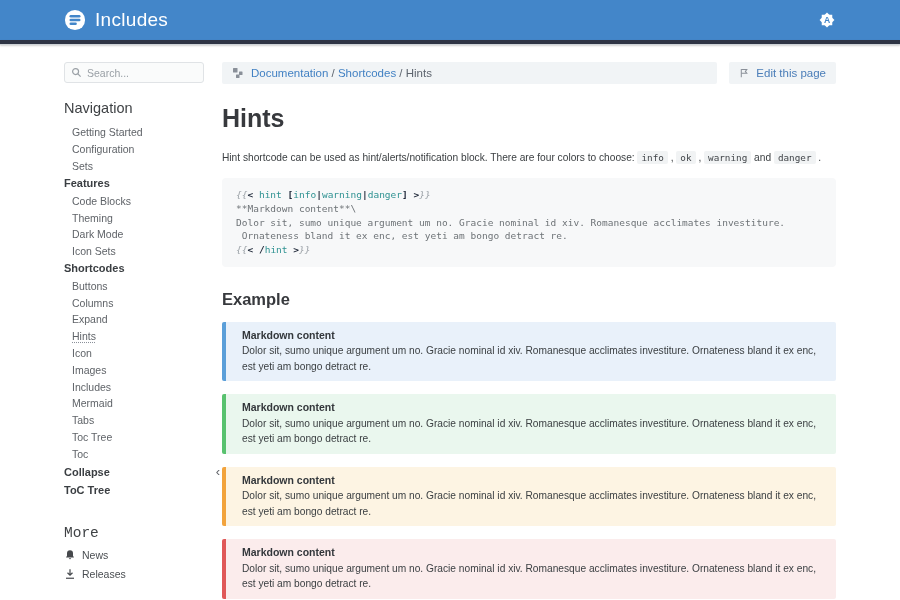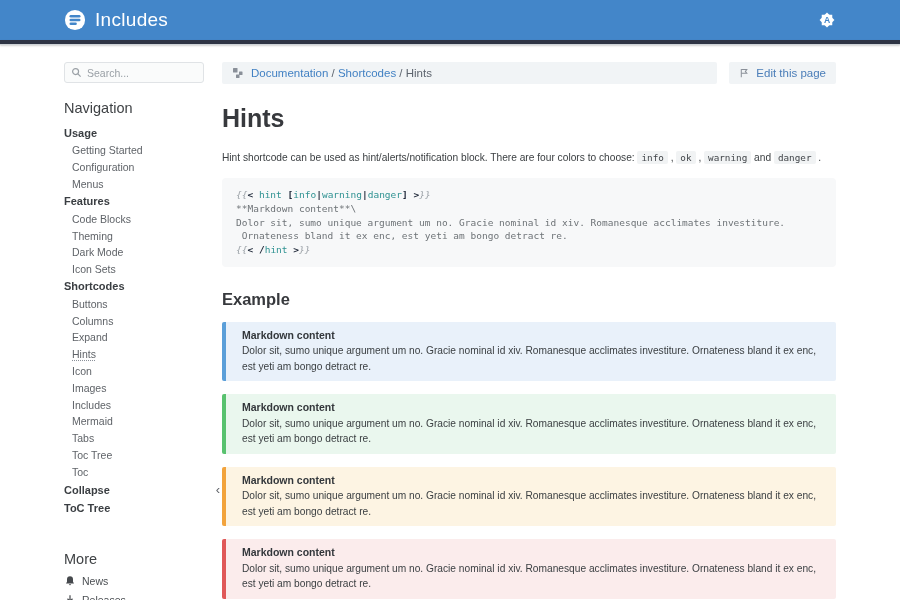--- a/index.html
+++ b/index.html
@@ -22,21 +22,21 @@
   .sidebar { width:158px; flex:none; }
   main { flex:1; min-width:0; }
 
   
   .search { width:140px; height:21px; border:1px solid #e0e3e6; background:#fafbfb; border-radius:3px;
             display:flex; align-items:center; gap:5px; padding:0 6px; }
   .search input { border:0; background:transparent; outline:none; width:100%; padding:0;
                   font-family:"Liberation Sans",sans-serif; font-size:10.5px; color:#3c4043; }
   .search input::placeholder { color:#9aa0a6; }
   .side-h { font-size:14.5px; color:#3f4245; margin:17px 0 8px; }
-  .more-h { margin-top:34px; }
+  .more-h { margin-top:26px;font-family:Liberation Mono, monospace; }
   .section-label { font-size:11px; font-weight:bold; color:#3a3e42; padding:3px 0;
                    display:flex; align-items:center; justify-content:space-between; cursor:pointer; }
   .chev { color:#5f6368; font-size:13px; font-weight:normal; line-height:1; padding-right:2px; }
   .nav-items { list-style:none; margin:0; padding:0 0 0 8px; }
   .nav-item { font-size:10.5px; color:#5f6368; padding:2.4px 0; cursor:pointer; }
   .nav-item.active { text-decoration:underline dotted #8a9099; text-underline-offset:2px; }
   .more-item { display:flex; align-items:flex-end; gap:6px; font-size:10.5px; color:#4a4e52; margin:7px 0; cursor:pointer; }
   .more-item .mi-ico { display:flex; width:12px; justify-content:center; }
 
   
@@ -98,27 +98,24 @@
           <circle cx="10" cy="10" r="6.5"></circle>
             <line x1="15" y1="15" x2="21" y2="21"></line>
         </svg>
       </span>
       <input placeholder="Search..." style="">
     </div>
 
     <div class="side-h">Navigation</div>
     <nav>
         <div class="nav-section">
-          <div class="section-label">
-            <span>Usage</span>
-          </div>
           <ul class="nav-items">
             <li class="nav-item">Getting Started</li>
             <li class="nav-item">Configuration</li>
-            <li class="nav-item">Menus</li>
+            <li class="nav-item">Sets</li>
           </ul>
         </div>
         <div class="nav-section">
           <div class="section-label">
             <span>Features</span>
           </div>
           <ul class="nav-items">
             <li class="nav-item">Code Blocks</li>
             <li class="nav-item">Theming</li>
             <li class="nav-item">Dark Mode</li>

